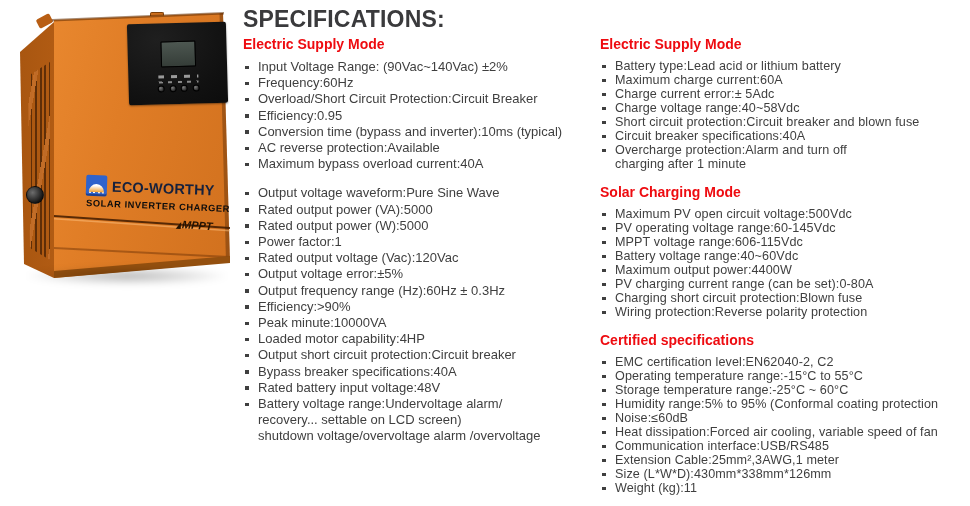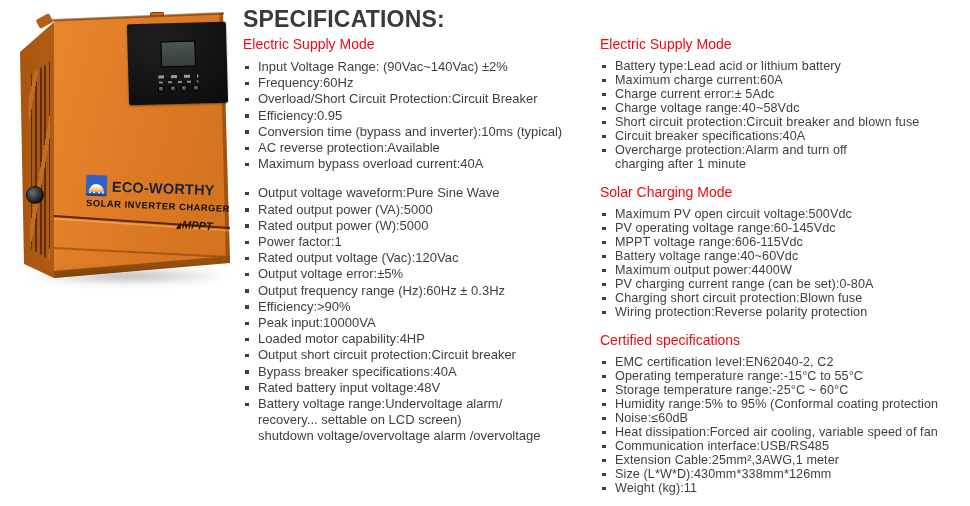--- a/index.html
+++ b/index.html
@@ -76,21 +76,21 @@
   .floor-shadow{position:absolute;left:16px;top:266px;width:214px;height:20px;
     background:radial-gradient(ellipse at 50% 50%,rgba(0,0,0,.28) 0%,rgba(0,0,0,0) 68%);filter:blur(3px);}
   
   .page-title{
     position:absolute;left:243px;top:6px;margin:0;
     font-size:23px;font-weight:700;color:#3a3a3c;letter-spacing:.2px;
   }
   .col{position:absolute;top:36px;}
   .col-left{left:243px;width:356px;}
   .col-right{left:600px;width:375px;}
-  .sec-heading{margin:0 0 7px 0;font-size:14px;line-height:16px;font-weight:400;color:#ee0b10;}
+  .sec-heading{margin:0 0 7px 0;font-size:14px;line-height:16px;font-weight:700;color:#ee0b10;}
   .spec-section{margin:0 0 13px 0;}
   .spec-list{list-style:none;margin:0;padding:0;}
   .spec-list li{position:relative;padding-left:15px;color:#3f3f3f;white-space:nowrap;}
   .col-left .spec-list li{font-size:13px;line-height:16.2px;}
   .col-right .spec-list li{font-size:12.6px;line-height:14px;letter-spacing:.1px;}
   .spec-list li.bullet::before{
     content:"";position:absolute;left:2px;width:3.5px;height:3.5px;background:#3f3f3f;
   }
   .col-left .spec-list li.bullet::before{top:6.5px;}
   .col-right .spec-list li.bullet::before{top:5.5px;}
@@ -157,21 +157,21 @@
     <section class="spec-section">
       <ul class="spec-list">
         <li class="bullet">Output voltage waveform:Pure Sine Wave</li>
         <li class="bullet">Rated output power (VA):5000</li>
         <li class="bullet">Rated output power (W):5000</li>
         <li class="bullet">Power factor:1</li>
         <li class="bullet">Rated output voltage (Vac):120Vac</li>
         <li class="bullet">Output voltage error:±5%</li>
         <li class="bullet">Output frequency range (Hz):60Hz ± 0.3Hz</li>
         <li class="bullet">Efficiency:&gt;90%</li>
-        <li class="bullet">Peak input:10000VA</li>
+        <li class="bullet">Peak minute:10000VA</li>
         <li class="bullet">Loaded motor capability:4HP</li>
         <li class="bullet">Output short circuit protection:Circuit breaker</li>
         <li class="bullet">Bypass breaker specifications:40A</li>
         <li class="bullet">Rated battery input voltage:48V</li>
         <li class="bullet">Battery voltage range:Undervoltage alarm/</li>
         <li class="cont">recovery... settable on LCD screen)</li>
         <li class="cont">shutdown voltage/overvoltage alarm /overvoltage</li>
       </ul>
     </section>
   </div>

